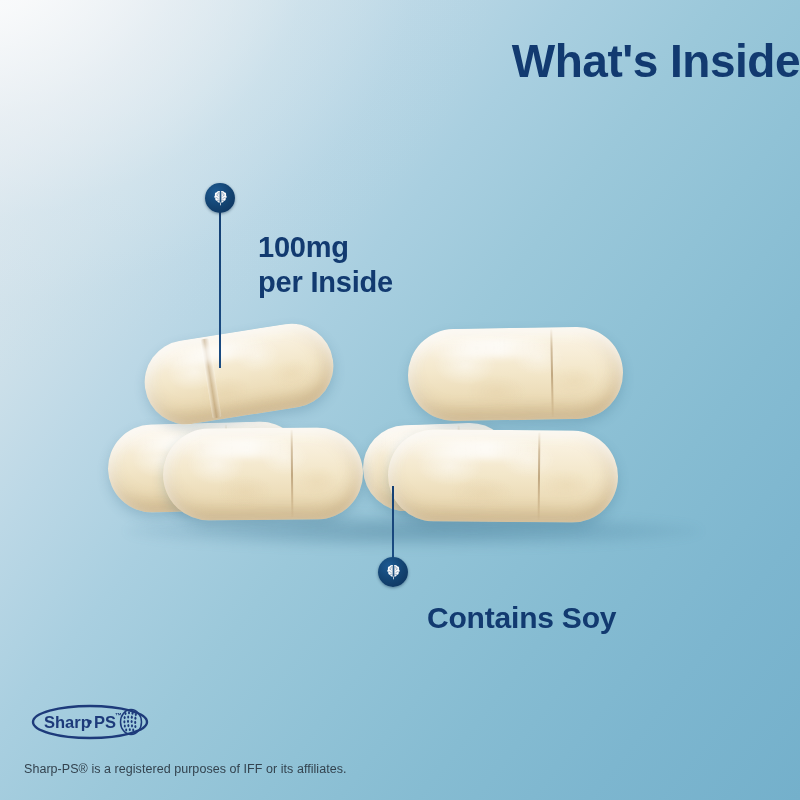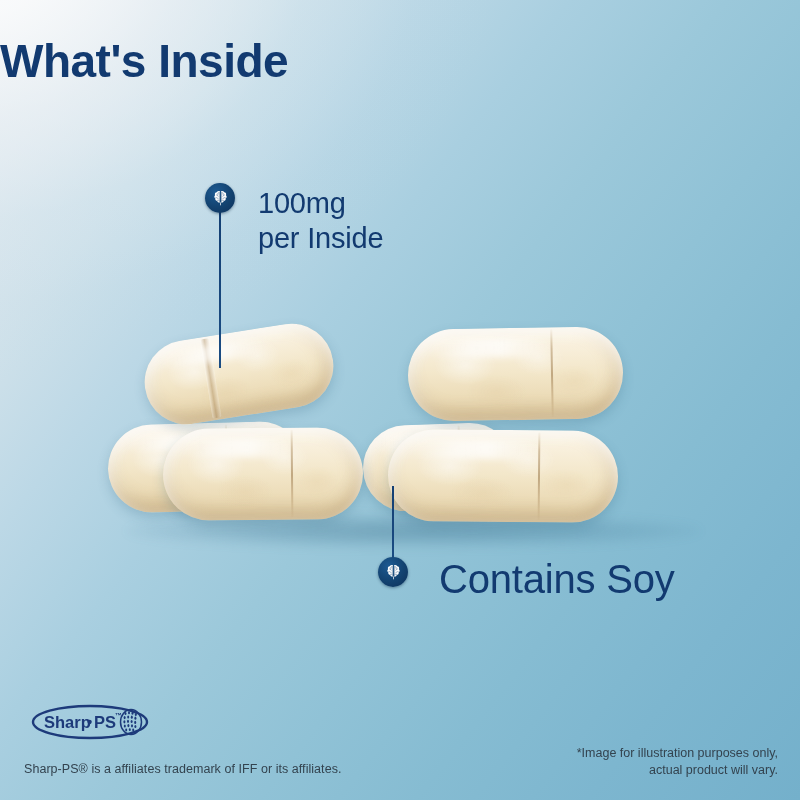--- a/index.html
+++ b/index.html
@@ -34,21 +34,21 @@
          #7db6cf 85%,
          #74b0cb 100%);
   }
 
   
   .title {
     position: absolute;
     left: 0;
     top: 36px;
     width: 800px;
-    text-align: left;
+    text-align: right;
     font-size: 46px;
     font-weight: 700;
     letter-spacing: -0.5px;
     color: #123a70;
     line-height: 1.1;
   }
 
   
   .pile {
     position: absolute;
@@ -171,34 +171,35 @@
   .leader {
     position: absolute;
     width: 2px;
     background: linear-gradient(180deg, #143f73 0%, #1b4d84 100%);
     z-index: 11;
   }
 
   .callout-text {
     position: absolute;
     color: #123a70;
-    font-weight: 400;
+    font-weight: 700;
     z-index: 12;
+    margin-top: 44px;
   }
   #callout-ps-text {
     left: 258px;
     top: 186px;
     font-size: 29px;
     line-height: 1.19;
     letter-spacing: -0.2px;
   }
   #callout-soy-text {
-    left: 439px;
+    left: 427px;
     top: 556px;
-    font-size: 40px;
+    font-size: 30px;
     line-height: 1.18;
     letter-spacing: -0.2px;
   }
 
   
   #sharp-logo {
     position: absolute;
     left: 30px;
     top: 700px;
     width: 120px;
@@ -356,20 +357,16 @@
         <ellipse cx="98.4" cy="25.6" rx="1.0" ry="1.6"></ellipse>
         <ellipse cx="102.0" cy="25.8" rx="1.0" ry="1.6"></ellipse>
         <ellipse cx="105.4" cy="26.6" rx="1.0" ry="1.5"></ellipse>
         <ellipse cx="96.2" cy="30.0" rx="1.0" ry="1.4"></ellipse>
         <ellipse cx="99.8" cy="29.7" rx="1.0" ry="1.4"></ellipse>
         <ellipse cx="103.2" cy="30.0" rx="1.0" ry="1.4"></ellipse>
       </g>
     </g>
   </svg>
 
-  <div id="trademark-note">Sharp-PS® is a affiliates trademark of IFF or its affiliates.</div>
-
-  <div id="illustration-note">
-    <div>*Image for illustration purposes only,</div>
-    <div>actual product will vary.</div>
-  </div>
+  <div id="trademark-note">Sharp-PS® is a registered purposes of IFF or its affiliates.</div>
+
 
 </div>
 
 </body></html>

